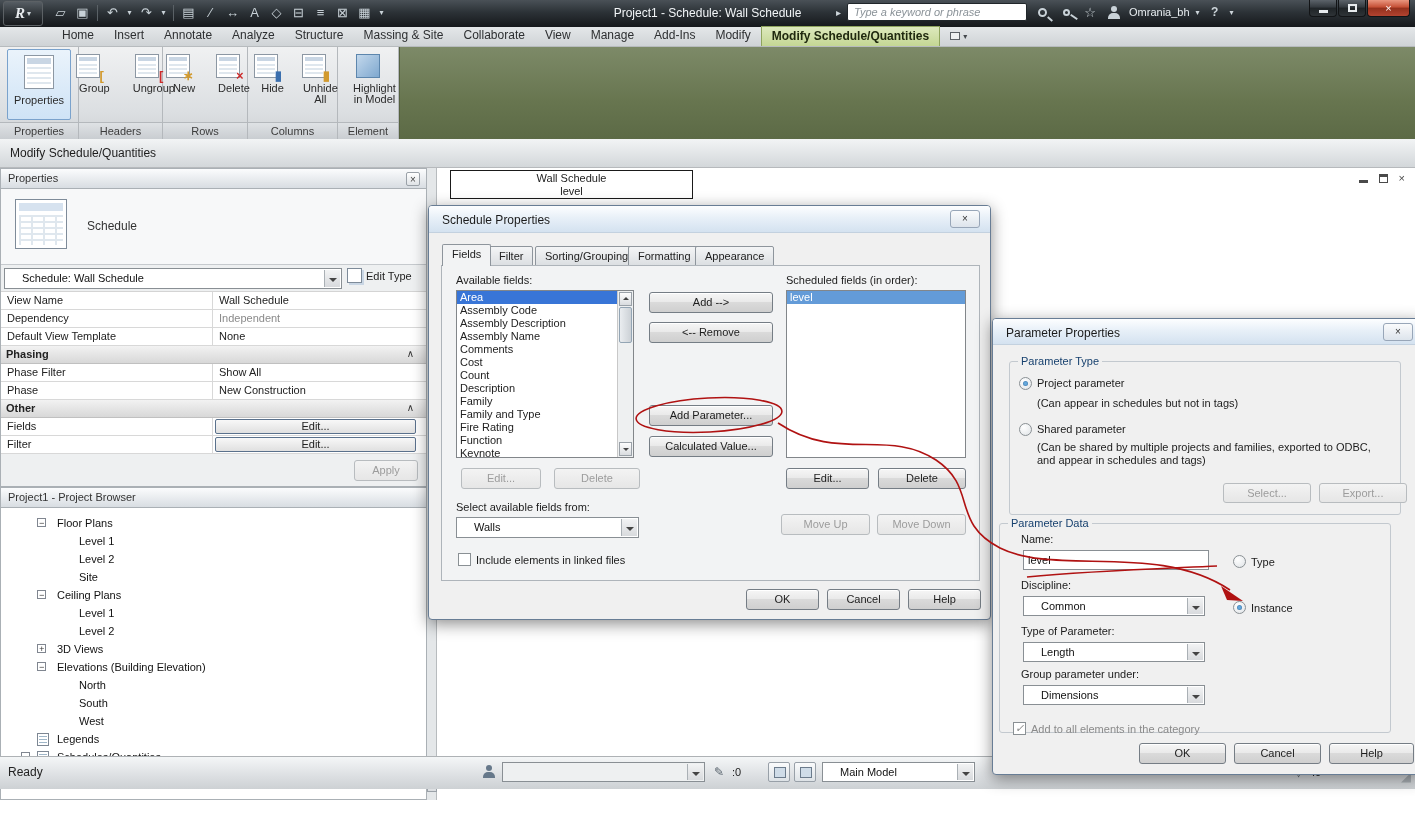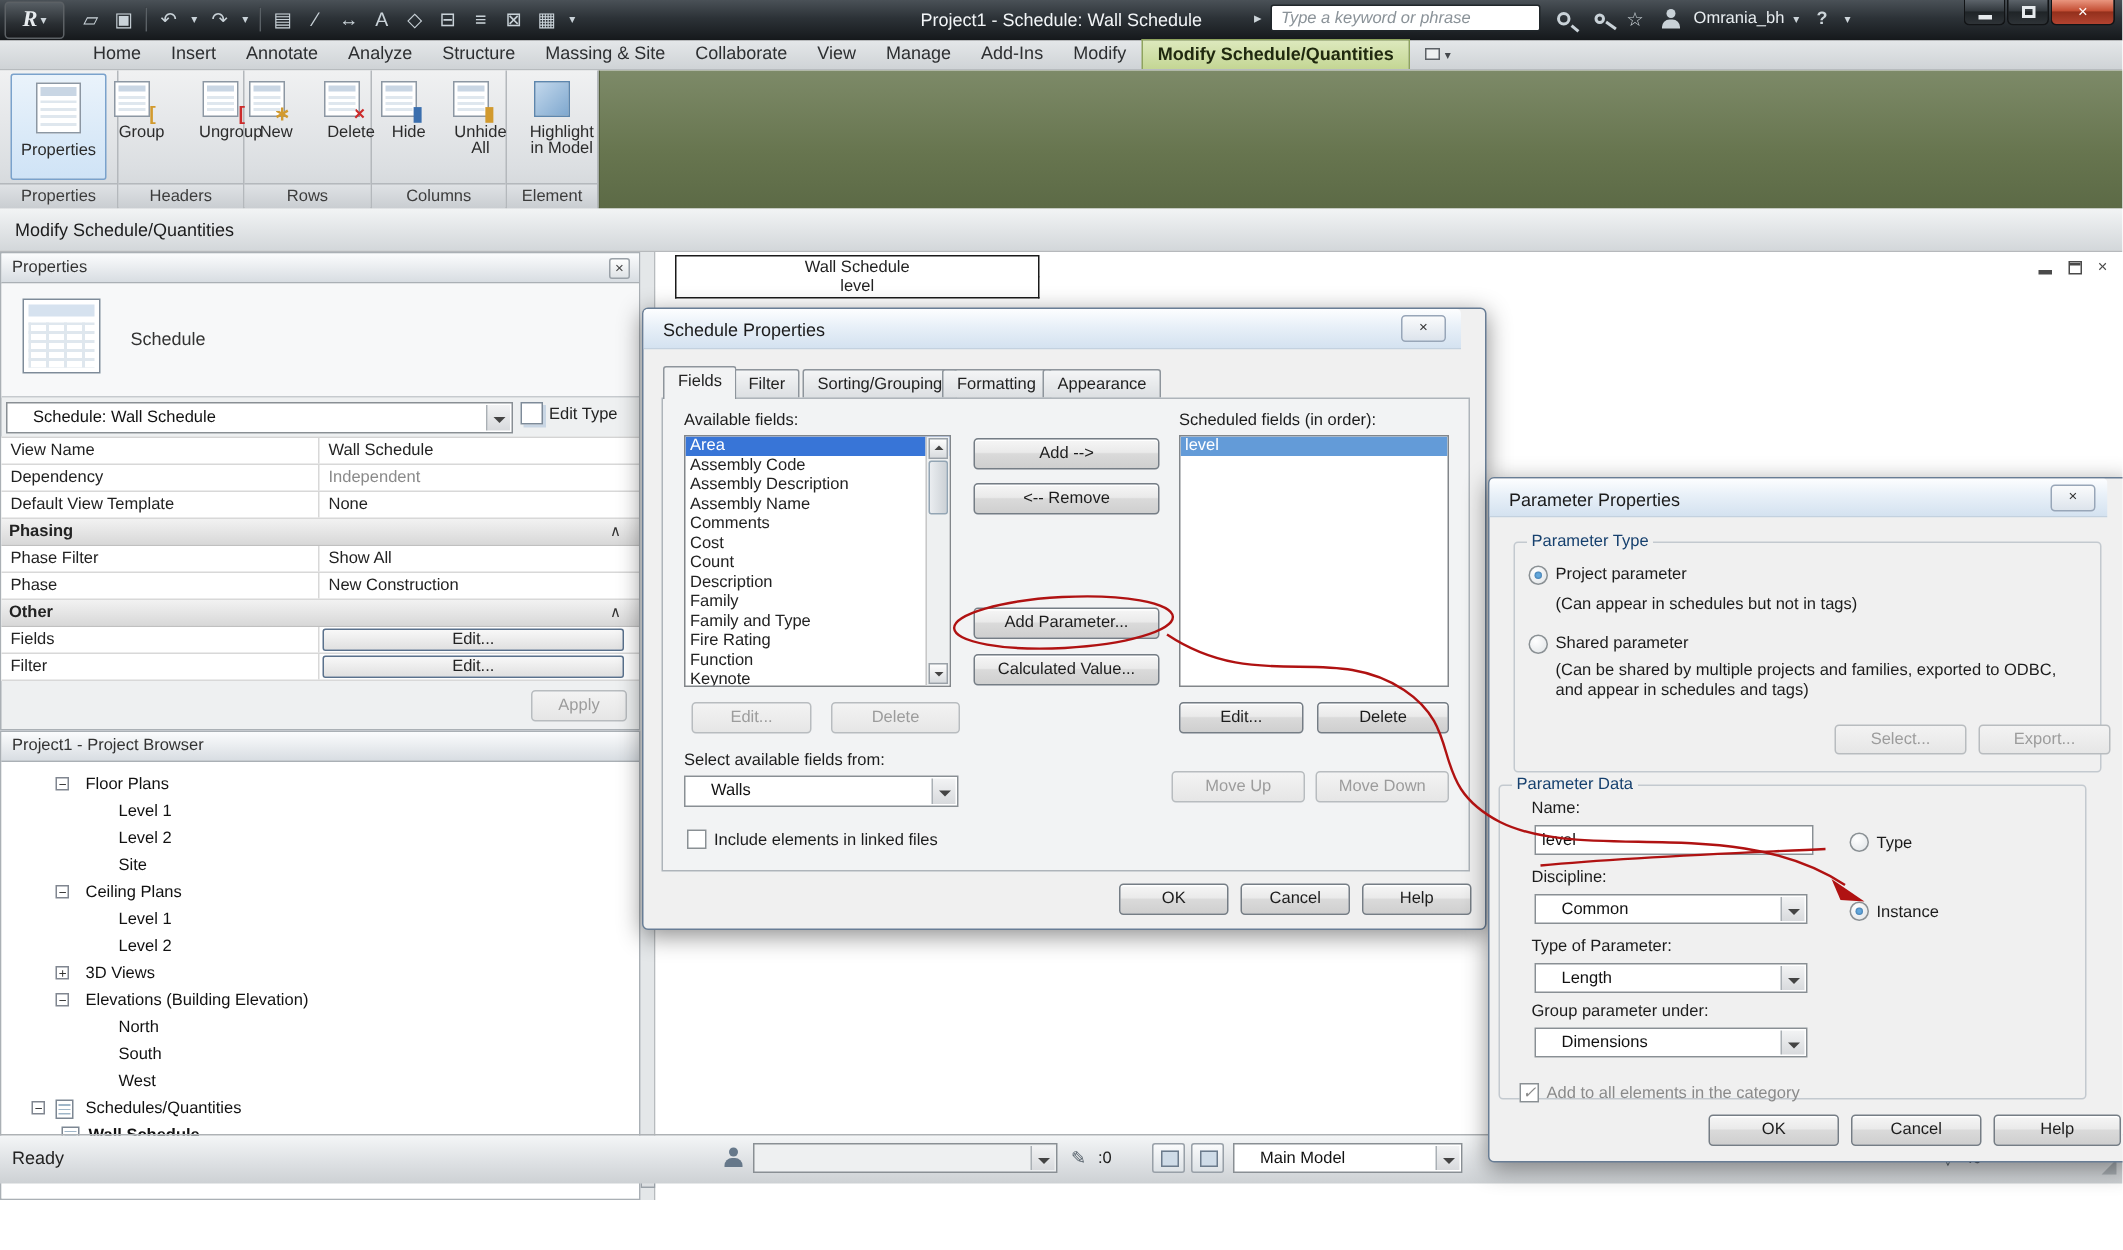--- a/index.html
+++ b/index.html
@@ -135,21 +135,21 @@
   .canvas { position:absolute; left:437px; top:168px; width:978px; height:632px; background:#fff; }
   .vwc { position:absolute; right:10px; top:4px; display:flex; gap:11px; align-items:center; color:#4a4a4a; }
   .vwc .minbar2 { width:9px; height:3px; background:#4a4a4a; margin-top:7px; }
   .vwc .maxbox2 { width:9px; height:9px; border:1px solid #4a4a4a; box-shadow:inset 0 2px 0 #4a4a4a; }
   .vwc .gi { font-size:11px; }
   .sched-cell { position:absolute; left:13px; width:243px; height:15px; border:1px solid #1a1a1a; background:#fff; text-align:center; line-height:14px; font-size:11px; }
 
   
   .dlg { position:absolute; background:#f0f0f0; border:1px solid #687d95; border-radius:4px;
     box-shadow:0 4px 16px rgba(0,0,0,.45); }
-  .dlg-title { position:absolute; left:0; right:16px; top:0; height:27px; border-radius:3px 3px 0 0;
+  .dlg-title { position:absolute; left:0; right:0; top:0; height:27px; border-radius:3px 3px 0 0;
     background:linear-gradient(#fdfeff,#e8f0f8 45%,#d4e2f0); border-bottom:1px solid #c3d1df; }
   .dlg-title .t { position:absolute; left:13px; top:7px; font-size:12px; color:#1b1b1b; }
   .dlg-close { position:absolute; top:4px; width:30px; height:18px; border:1px solid #98a6b8; border-radius:3px;
     background:linear-gradient(#fafbfc,#dde4ec); color:#333; text-align:center; line-height:16px; font-size:10px; }
   .dtab { position:absolute; height:20px; line-height:19px; padding:0 9px; font-size:11px; color:#222;
     border:1px solid #8e959c; border-radius:2px 2px 0 0; background:linear-gradient(#f4f5f6,#dcdfe2); }
   .dtab.active { height:22px; background:#f2f3f4; border-bottom:none; z-index:2; }
   .tpage { position:absolute; border:1px solid #aeb4ba; background:#f2f3f4; }
   .dlabel { position:absolute; font-size:11px; color:#1c1c1c; white-space:nowrap; }
   .listbox { position:absolute; background:#fff; border:1px solid #82868a; overflow:hidden; }
@@ -456,20 +456,24 @@
       <div class="trow">
           <span class="tlabel" style="left:78px">North</span>
         </div>
       <div class="trow">
           <span class="tlabel" style="left:78px">South</span>
         </div>
       <div class="trow">
           <span class="tlabel" style="left:78px">West</span>
         </div>
       <div class="trow">
+        <i class="ticon" style="left:36px"></i>
+        <span class="tlabel" style="left:56px">Legends</span>
+      </div>
+      <div class="trow">
         <i class="exp" style="left:20px"></i>
         <i class="ticon" style="left:36px"></i>
         <span class="tlabel" style="left:56px">Schedules/Quantities</span>
       </div>
       <div class="trow bold">
         <i class="ticon" style="left:40px"></i>
         <span class="tlabel" style="left:58px">Wall Schedule</span>
       </div>
     </div>
   </div>

